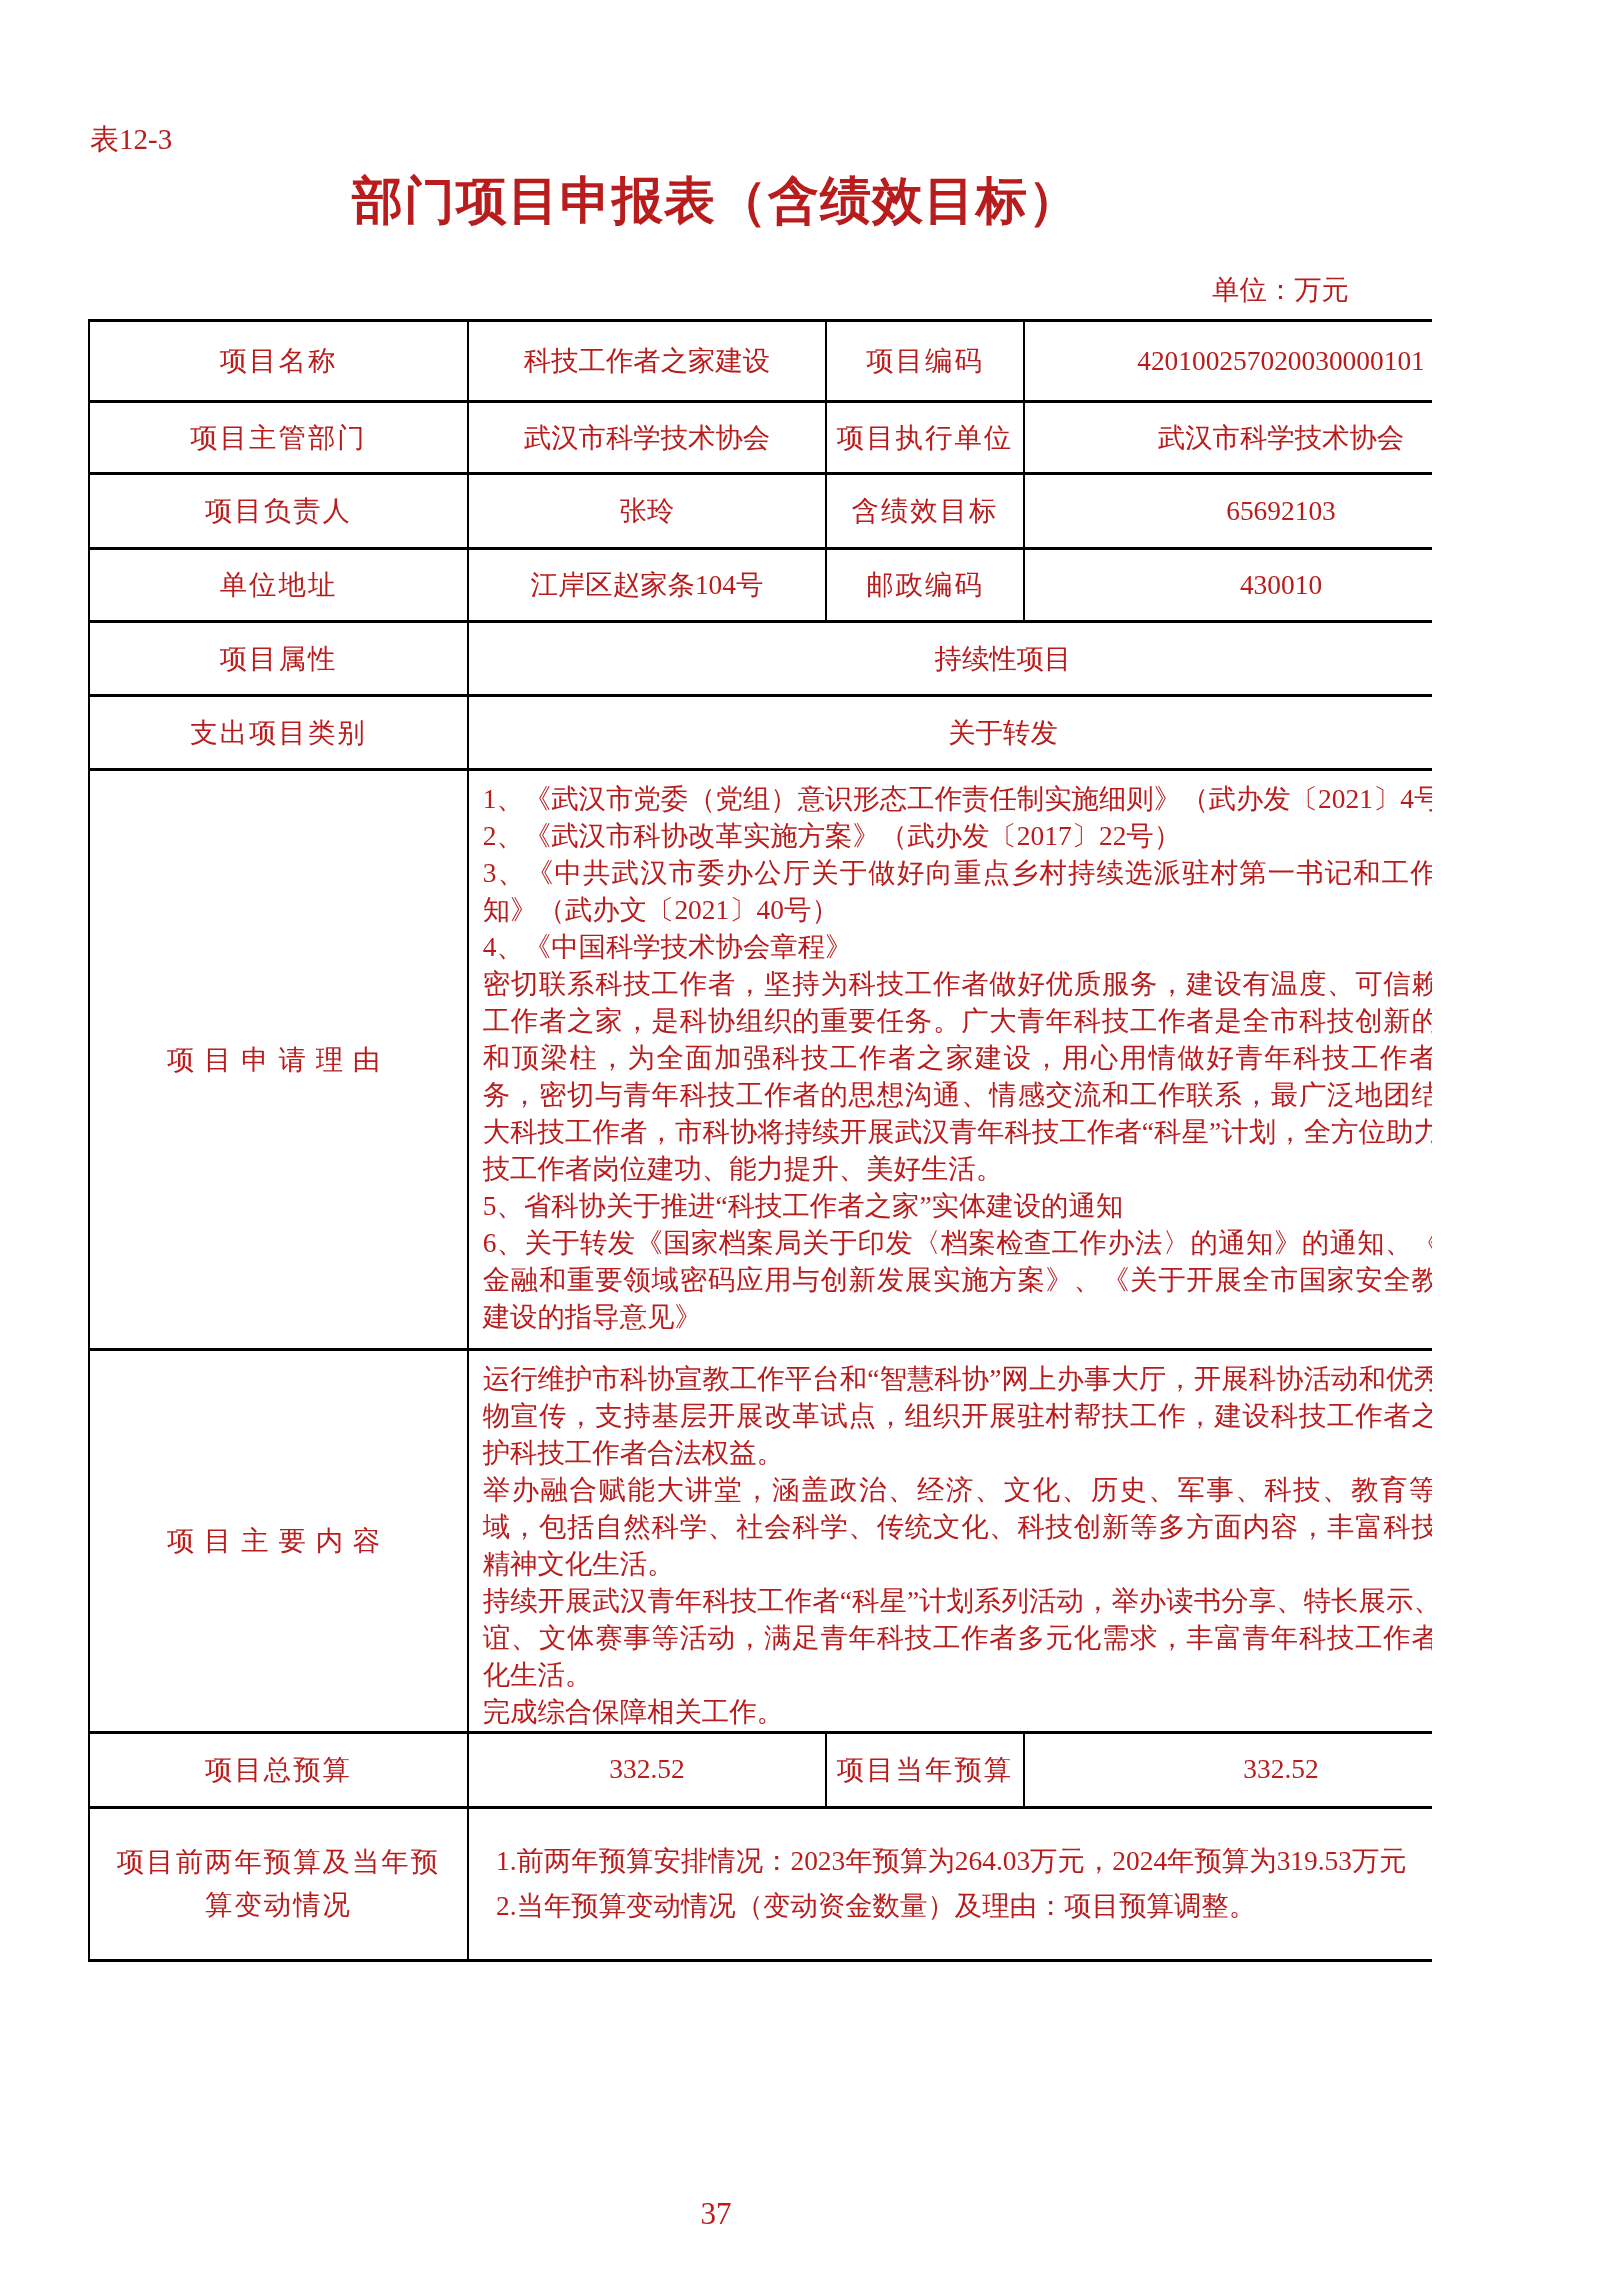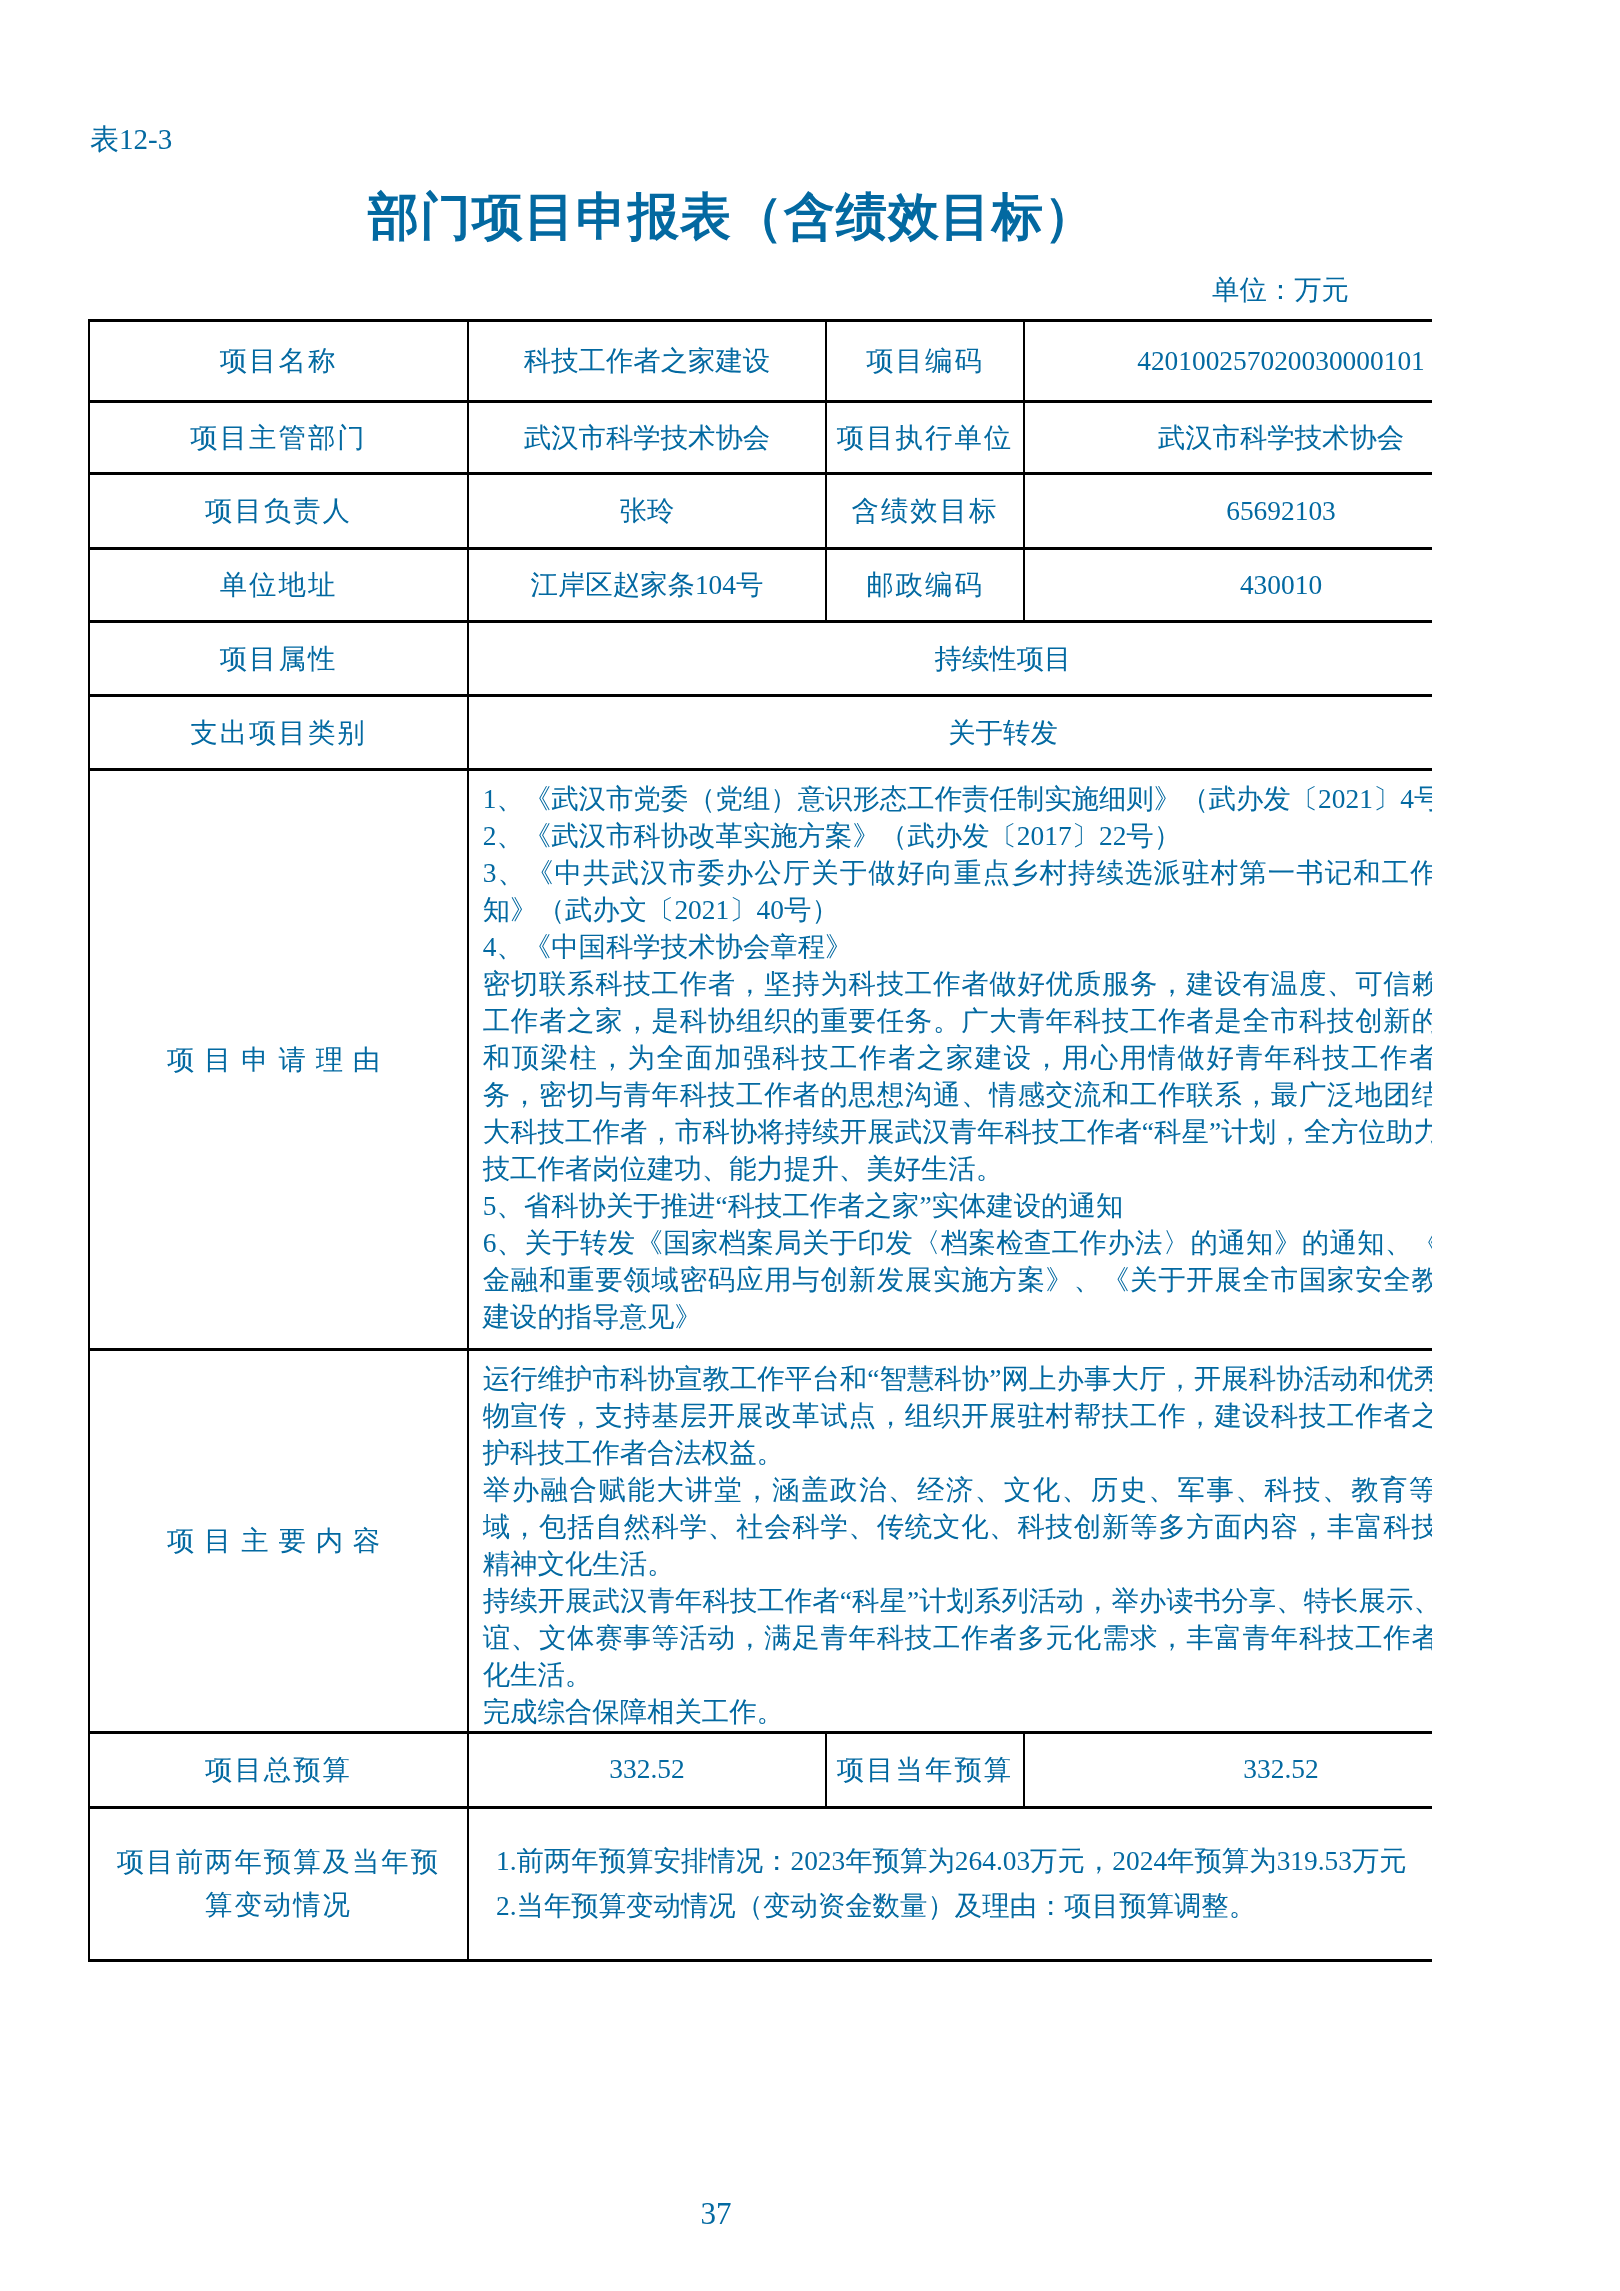--- a/index.html
+++ b/index.html
@@ -1,26 +1,26 @@
 <!DOCTYPE html>
 <html lang="zh"><head>
 <meta charset="utf-8">
 <style>
   html,body { margin:0; padding:0; background:#fff; }
   .page {
     position:relative; width:1432px; height:2292px;
-    background:#ffffff; color:#0369a1;
+    background:#ffffff; color:#b91c1c;
     font-family:"Liberation Serif","DejaVu Serif",serif;
     overflow:hidden;
   }
   .form-code { position:absolute; left:90px; top:120px; font-size:29px; }
   .doc-title {
     position:absolute; top:167px; left:0; width:100%;
     text-align:center; font-size:51px; font-weight:bold;
-    letter-spacing:1px; margin:16px;
+    letter-spacing:1px; margin:0;
   }
   .unit-note { position:absolute; top:272px; right:83px; font-size:27.4px; }
 
   table.form {
     position:absolute; left:88px; top:319px; width:1449px;
     border-collapse:collapse; table-layout:fixed;
   }
   td {
     border-left:2px solid #000; border-right:2px solid #000;
     border-top:3.9px solid #000; border-bottom:3.9px solid #000;

